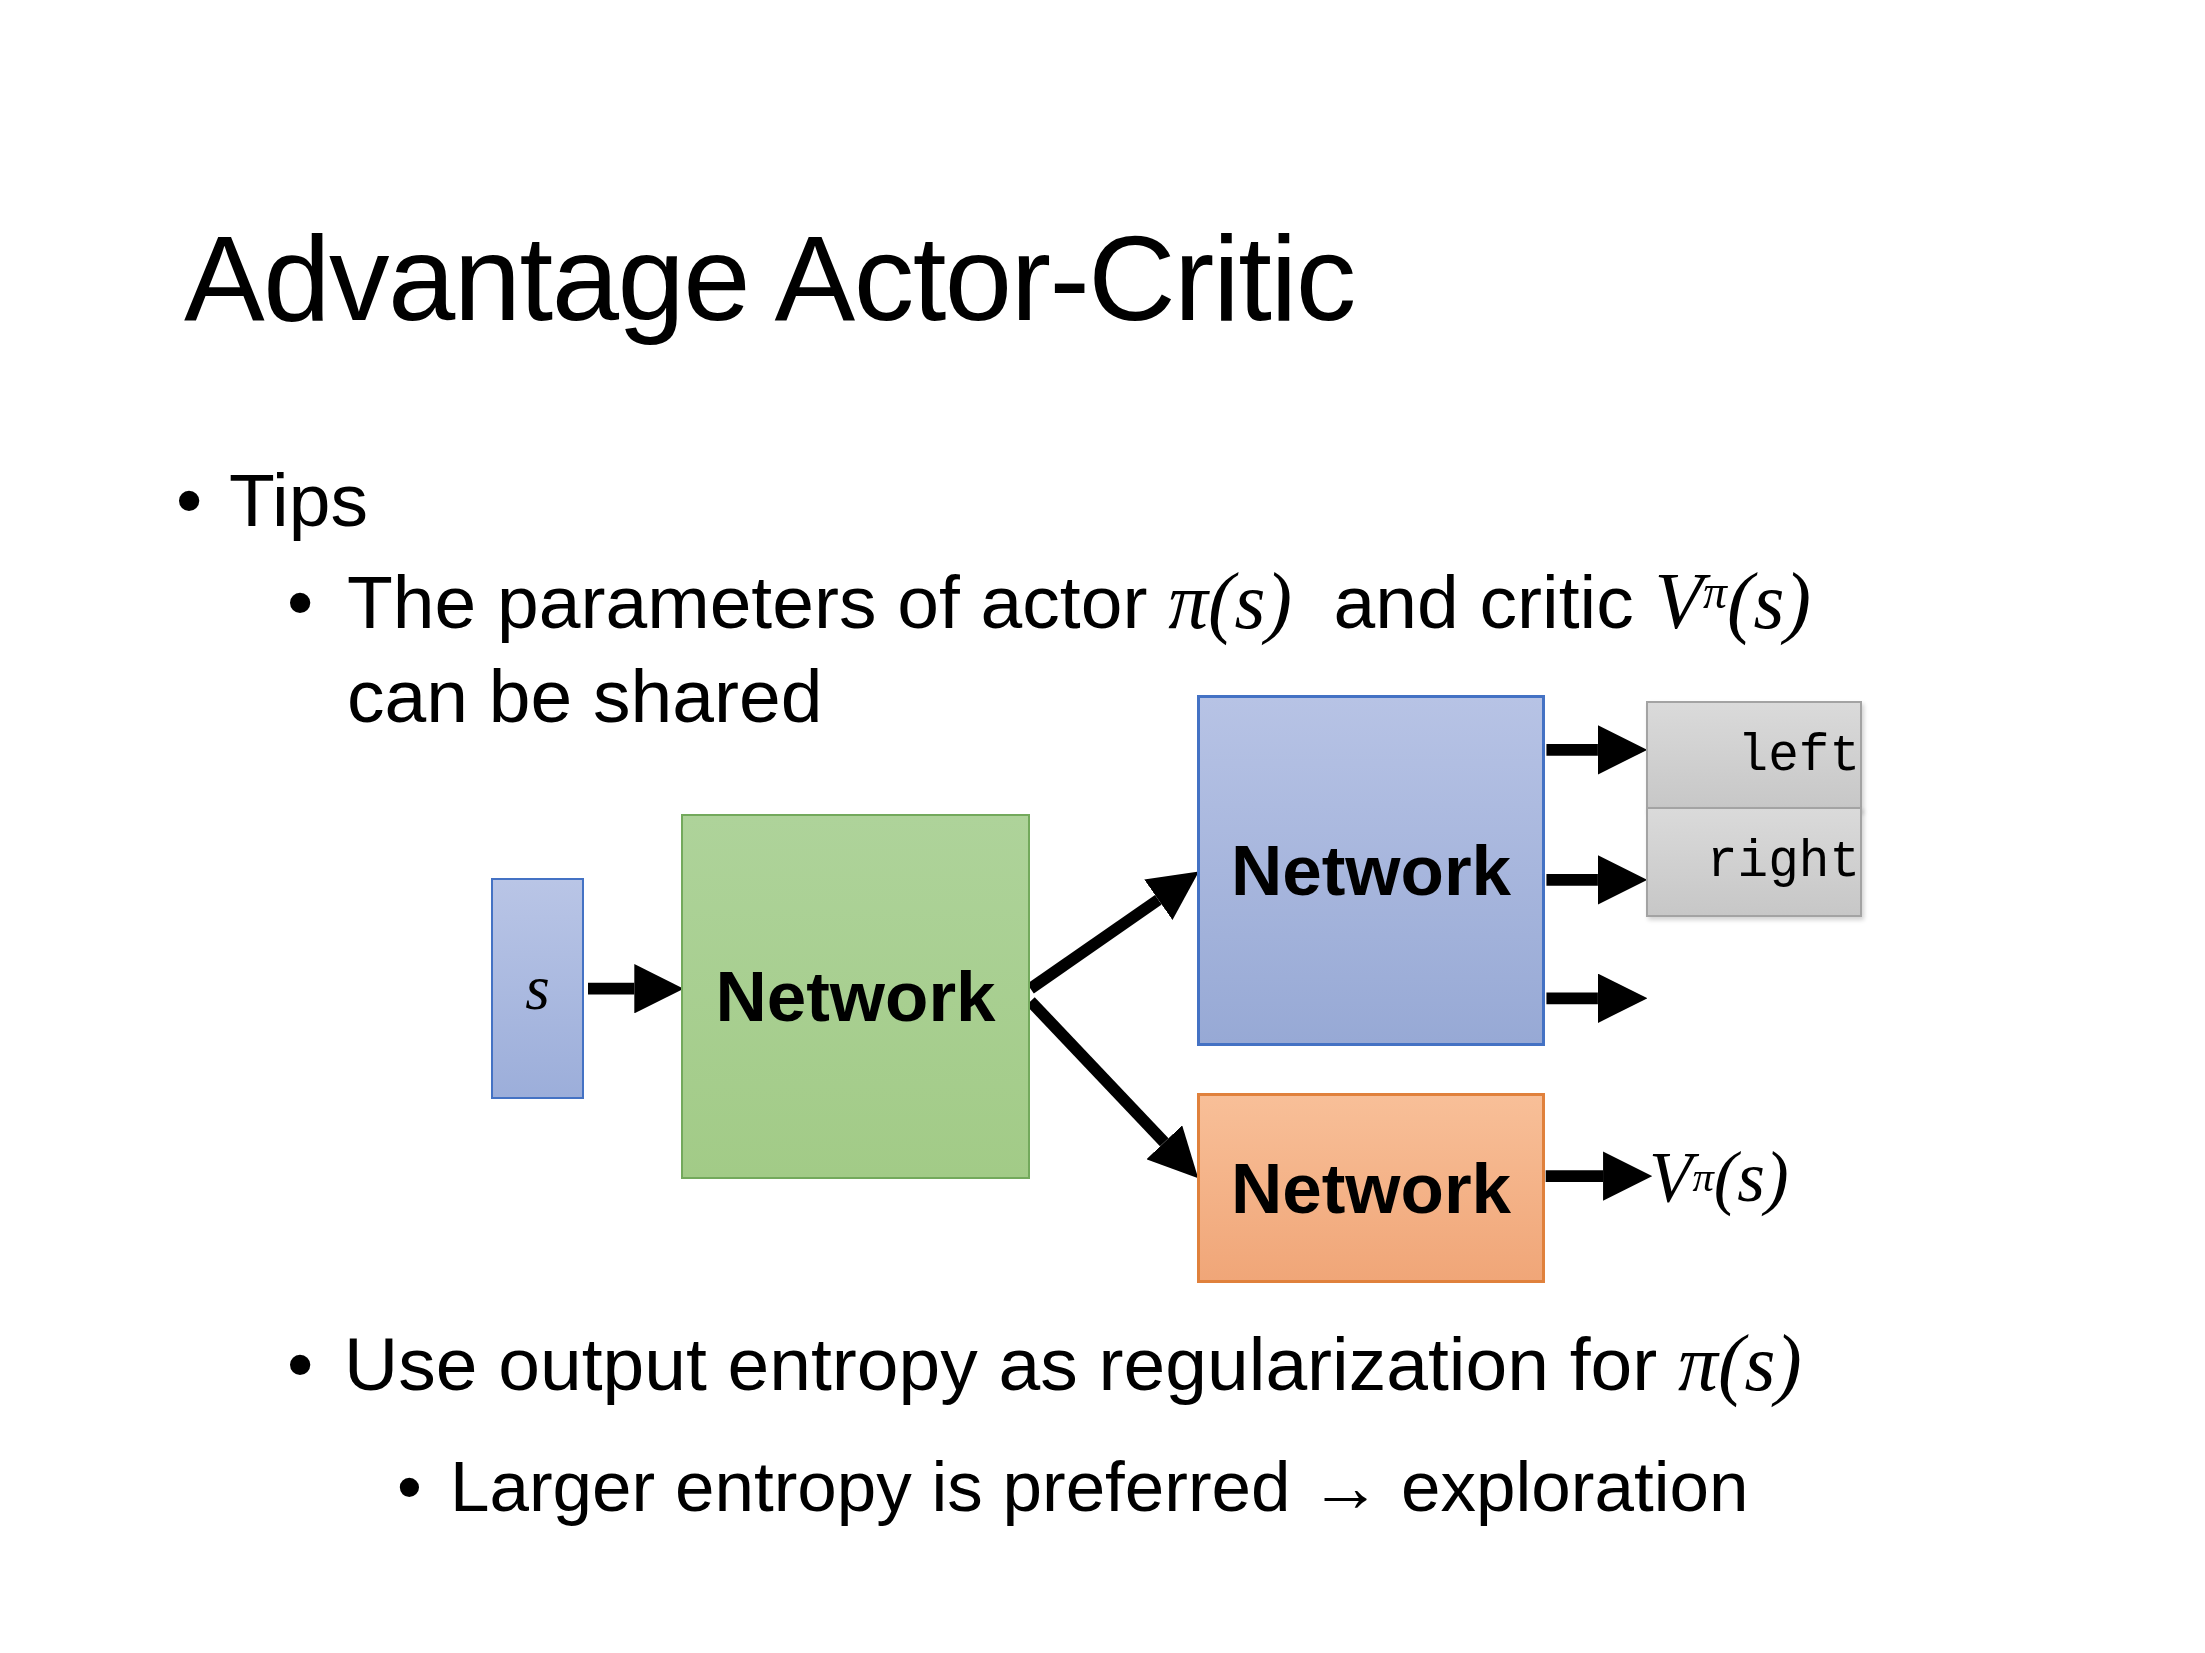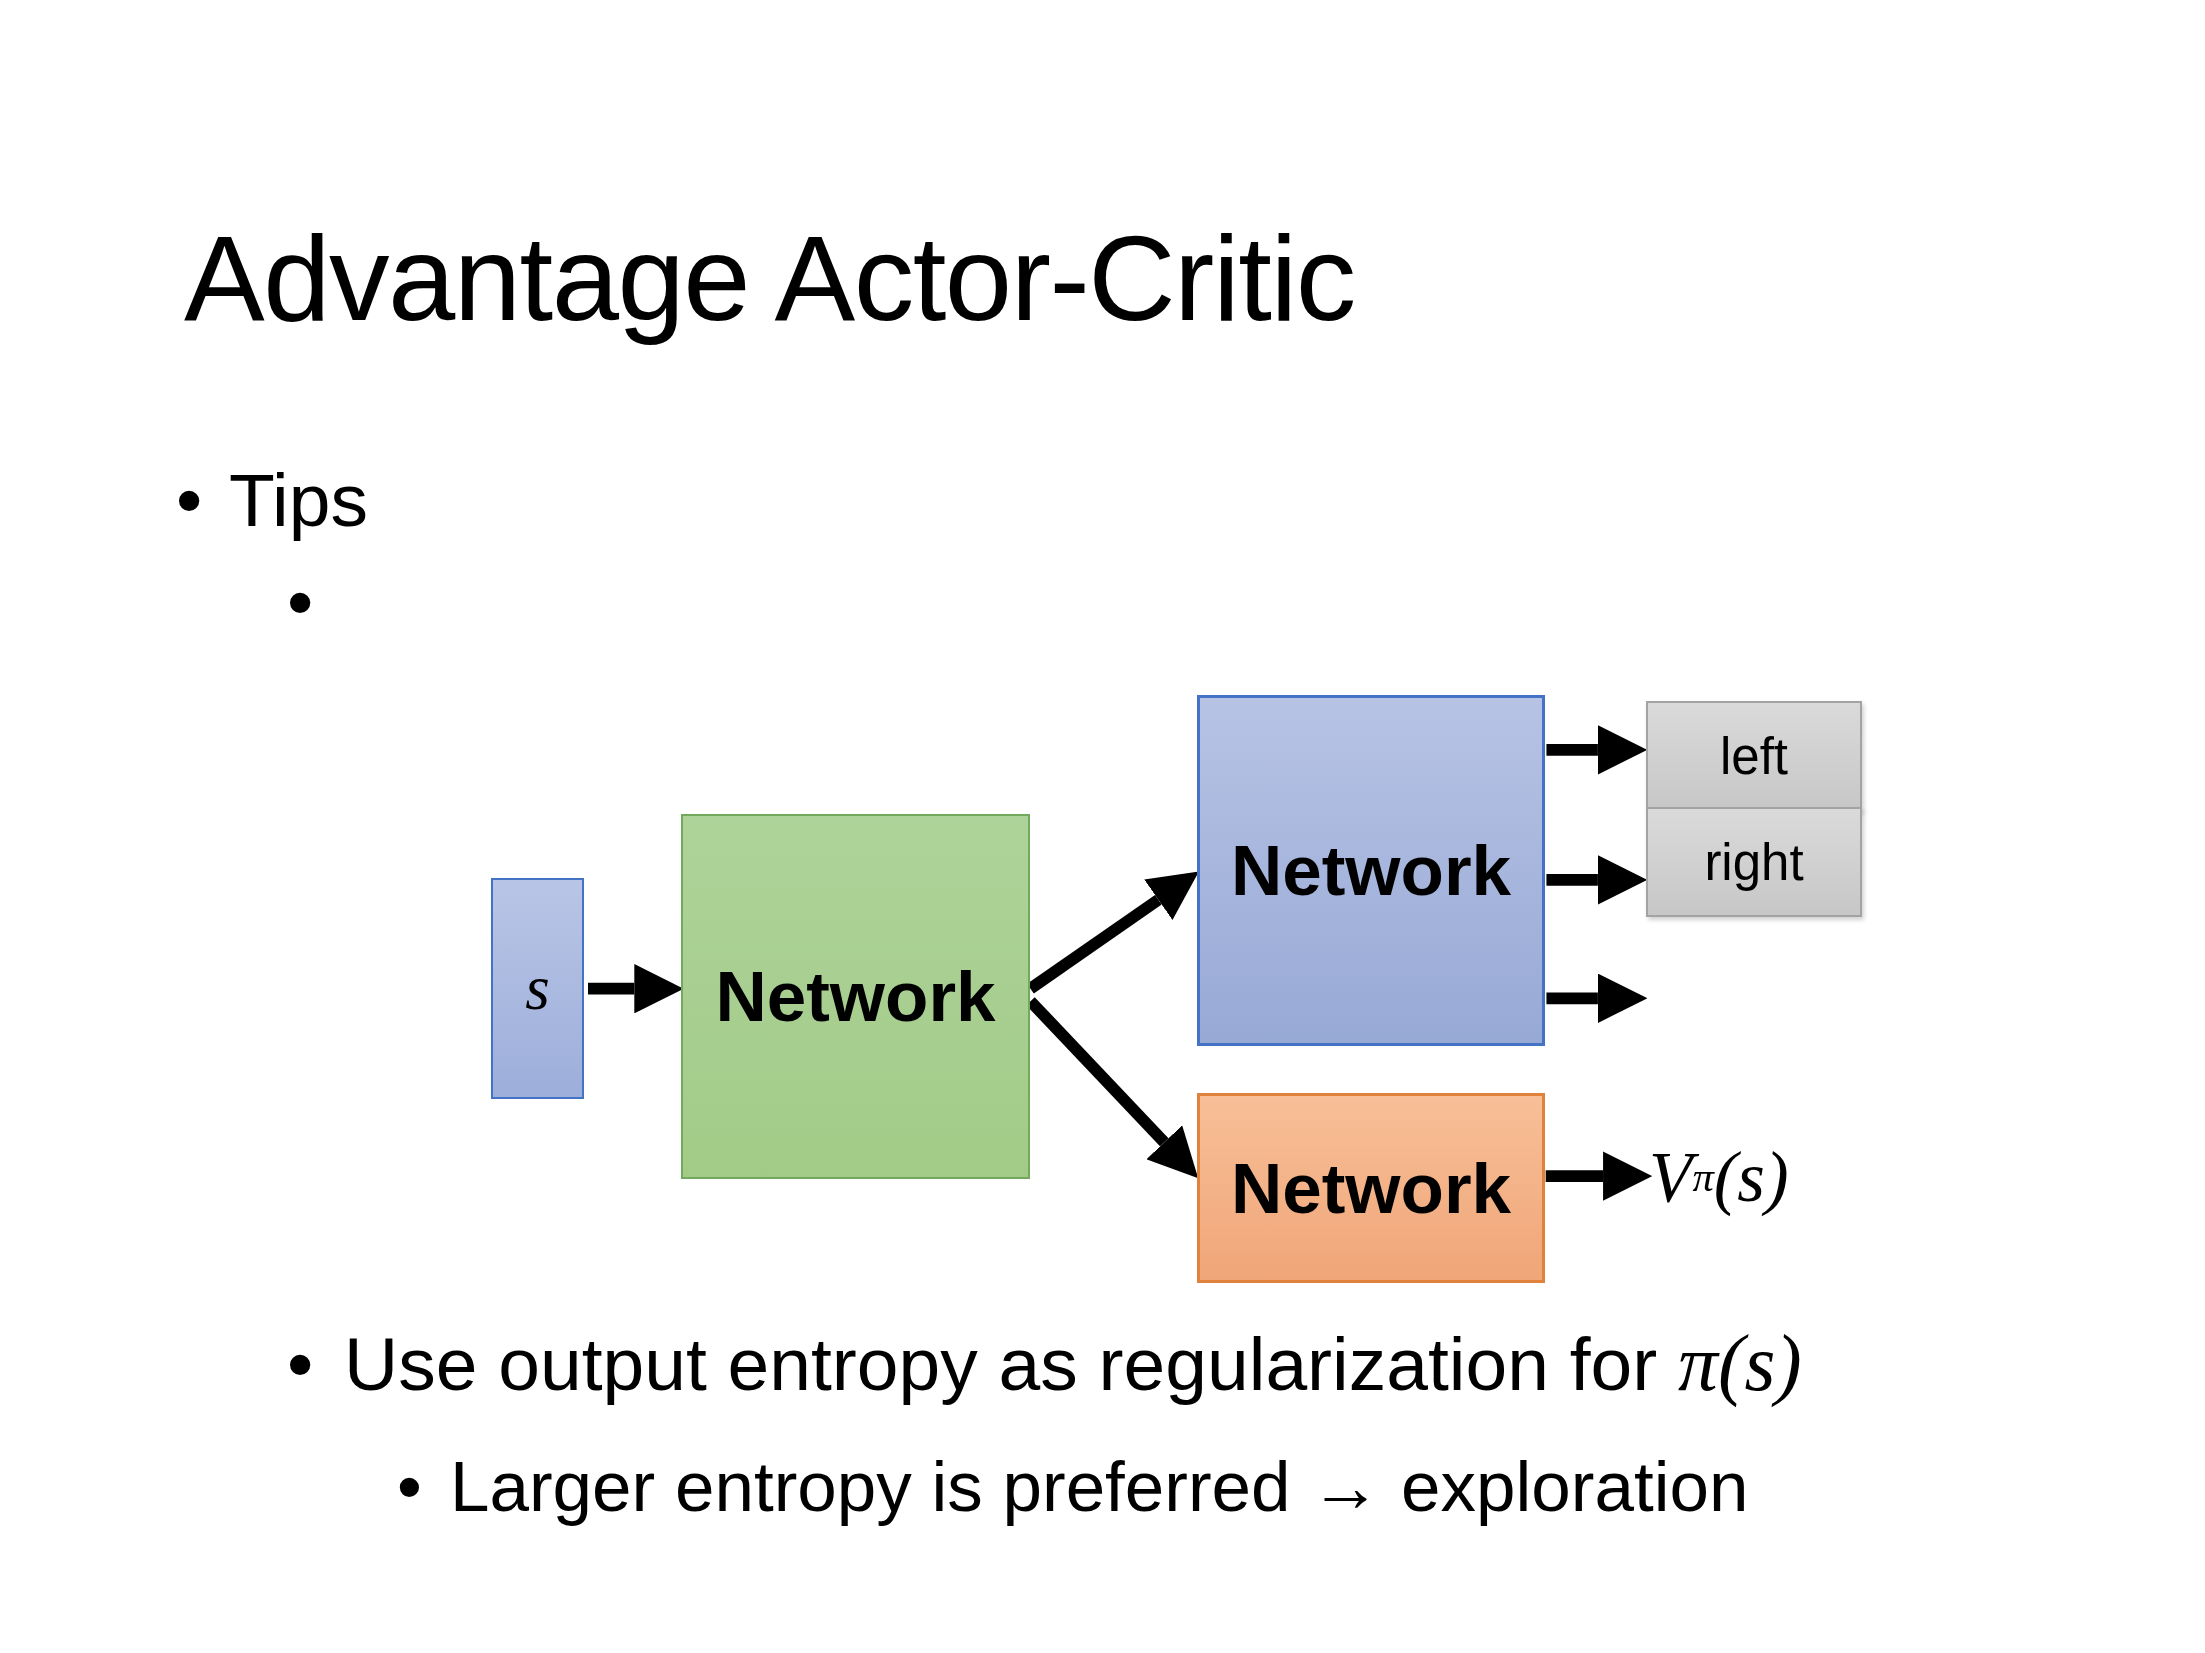--- a/index.html
+++ b/index.html
@@ -99,23 +99,24 @@
   .critic-box {
     left: 1197px; top: 1093px; width: 348px; height: 190px;
     background: linear-gradient(180deg, var(--critic-fill-top), var(--critic-fill-bottom));
     border: 3.7px solid var(--critic-border);
   }
   .action-box {
     left: 1646px; width: 216px; height: 110px;
     background: linear-gradient(180deg, var(--action-fill-top), var(--action-fill-bottom));
     border: 2.9px solid var(--action-border);
     box-shadow: 2.2px 2.9px 4.4px rgba(0,0,0,0.18);
-    font-family: Liberation Sans, sans-serif;
+    font-family: Liberation Mono, monospace;
     font-size: 51px;
     line-height: 1;
+    justify-content: flex-end;
   }
   .action-left  { top: 701px;  }
   .action-right { top: 807px; }
   .action-fire  { top: 949px; }
 
   .value-out {
     position: absolute;
     left: 1649px; top: 1128px; height: 98px;
     display: flex;
     align-items: center;
@@ -142,20 +143,21 @@
 
   <h1 class="title">Advantage Actor-Critic</h1>
 
   <div class="row row-tips">
     <span class="marker">•</span>
     <span class="txt">Tips</span>
   </div>
 
   <div class="row row-shared">
     <span class="marker">•</span>
+    <span class="txt"><span>The parameters of actor </span><span class="math">π(s)</span><span>  and critic </span><span class="math"><span>V</span><sup>π</sup><span>(s)</span></span><br><span>can be shared</span></span>
   </div>
 
   <div class="row row-entropy">
     <span class="marker">•</span>
     <span class="txt"><span>Use output entropy as regularization for </span><span class="math">π(s)</span></span>
   </div>
 
   <div class="row row-explore">
     <span class="marker">•</span>
     <span class="txt">Larger entropy is preferred → exploration</span>

